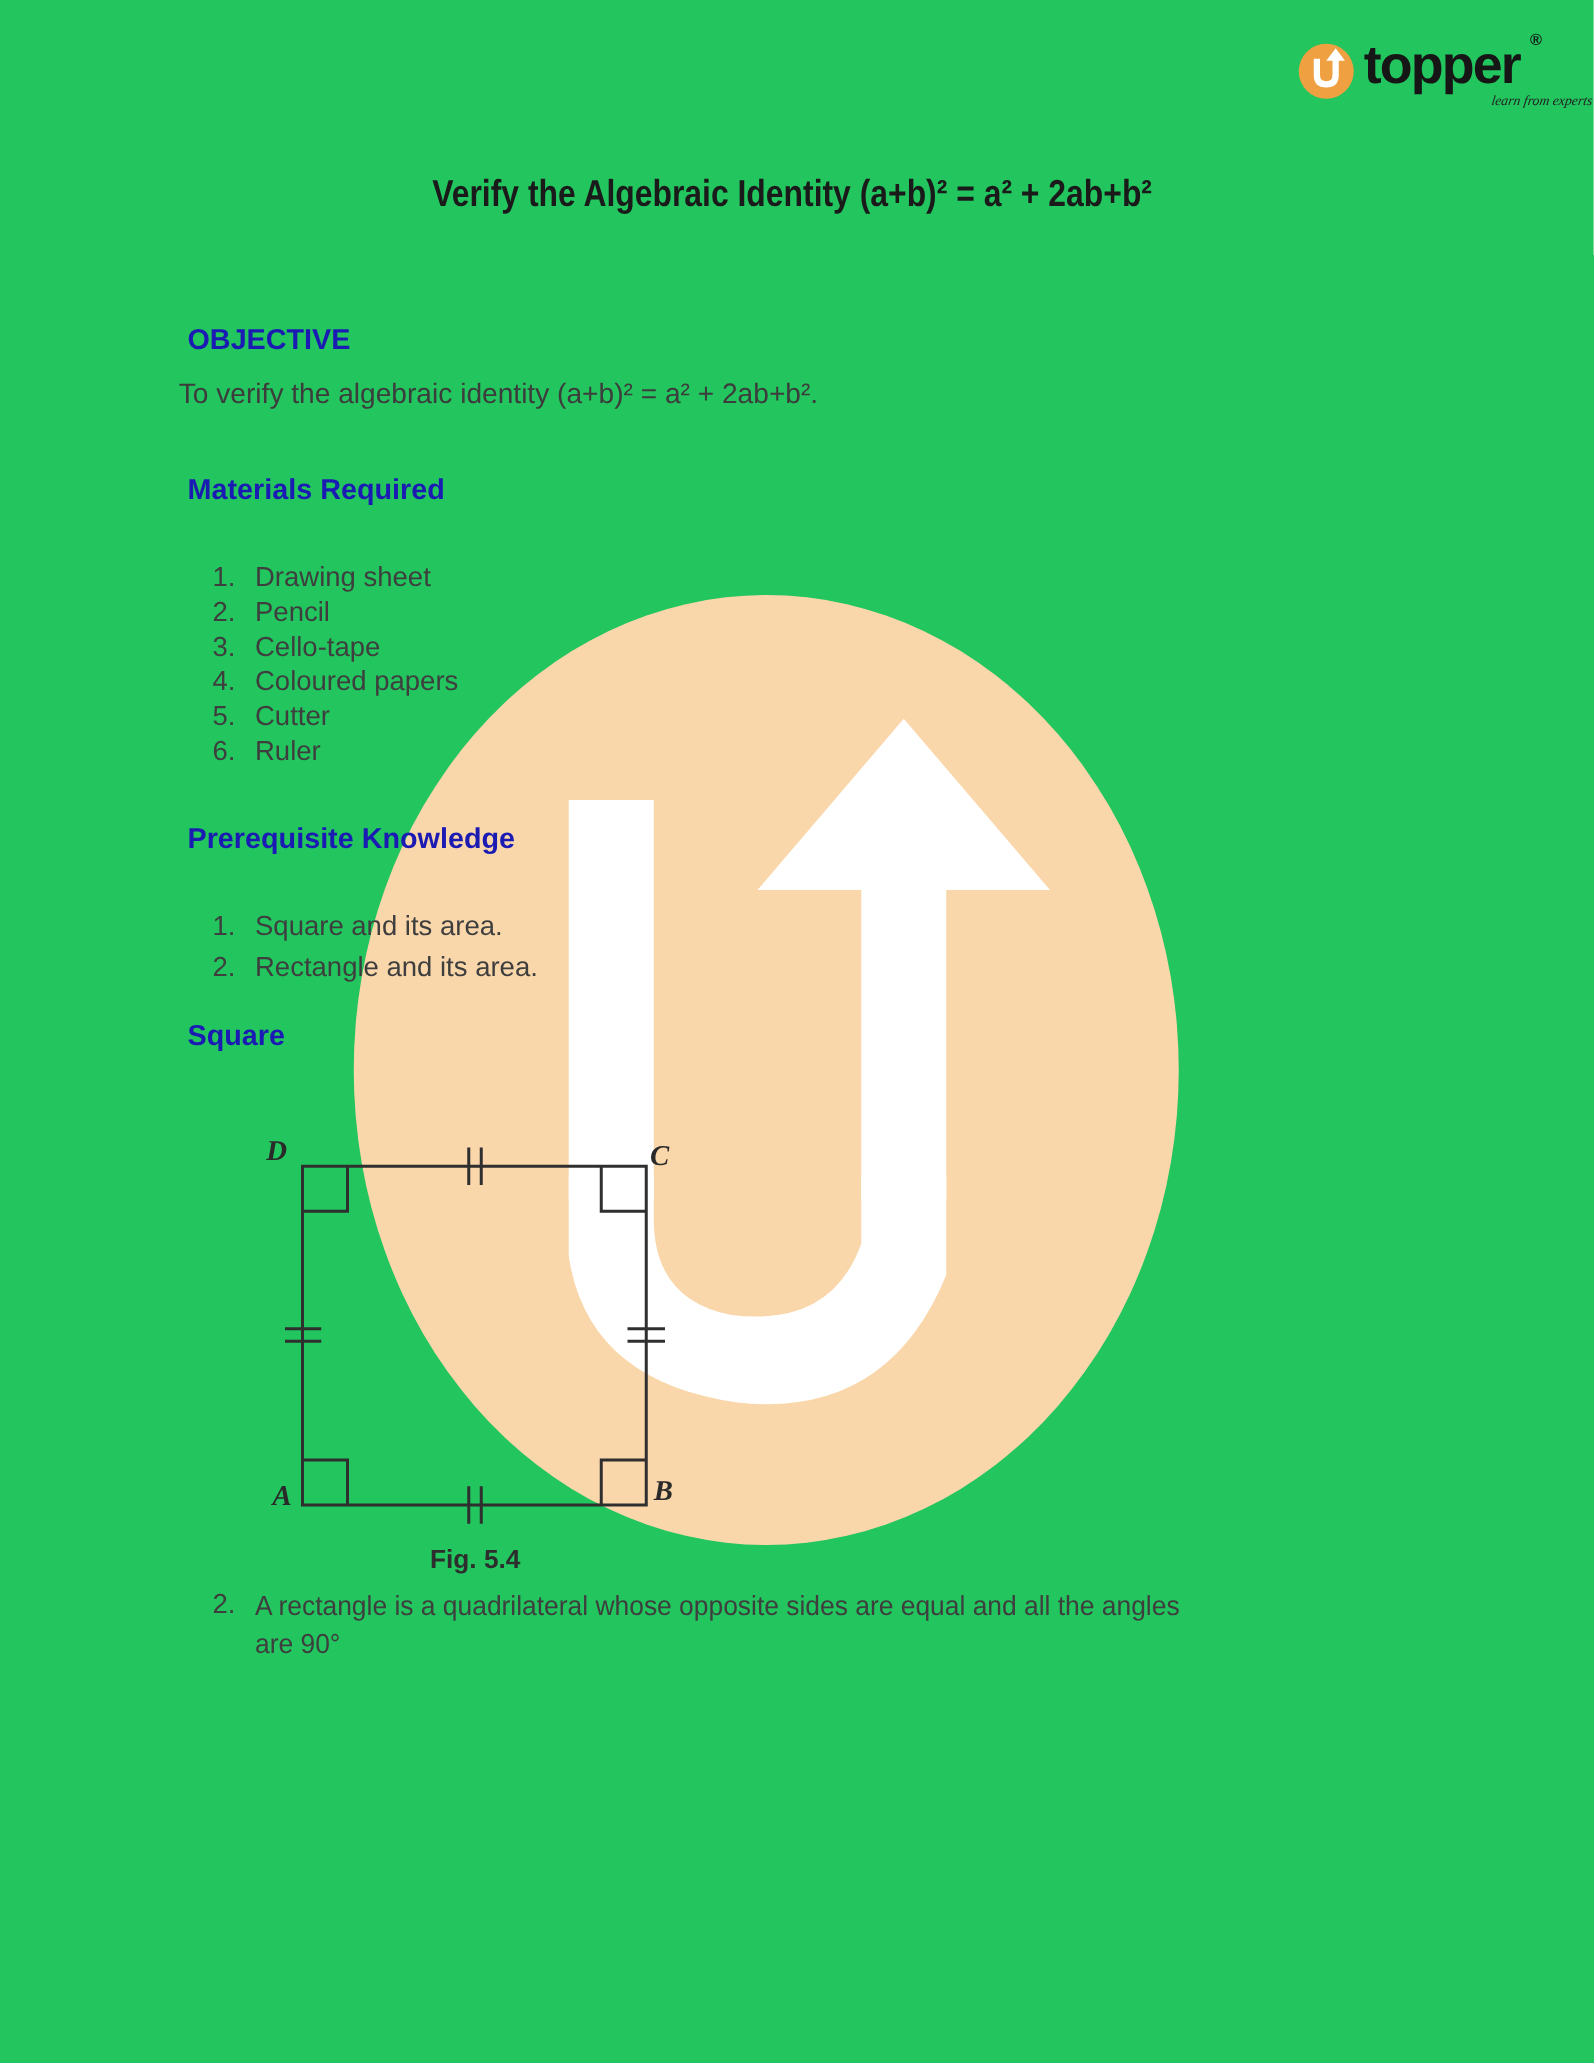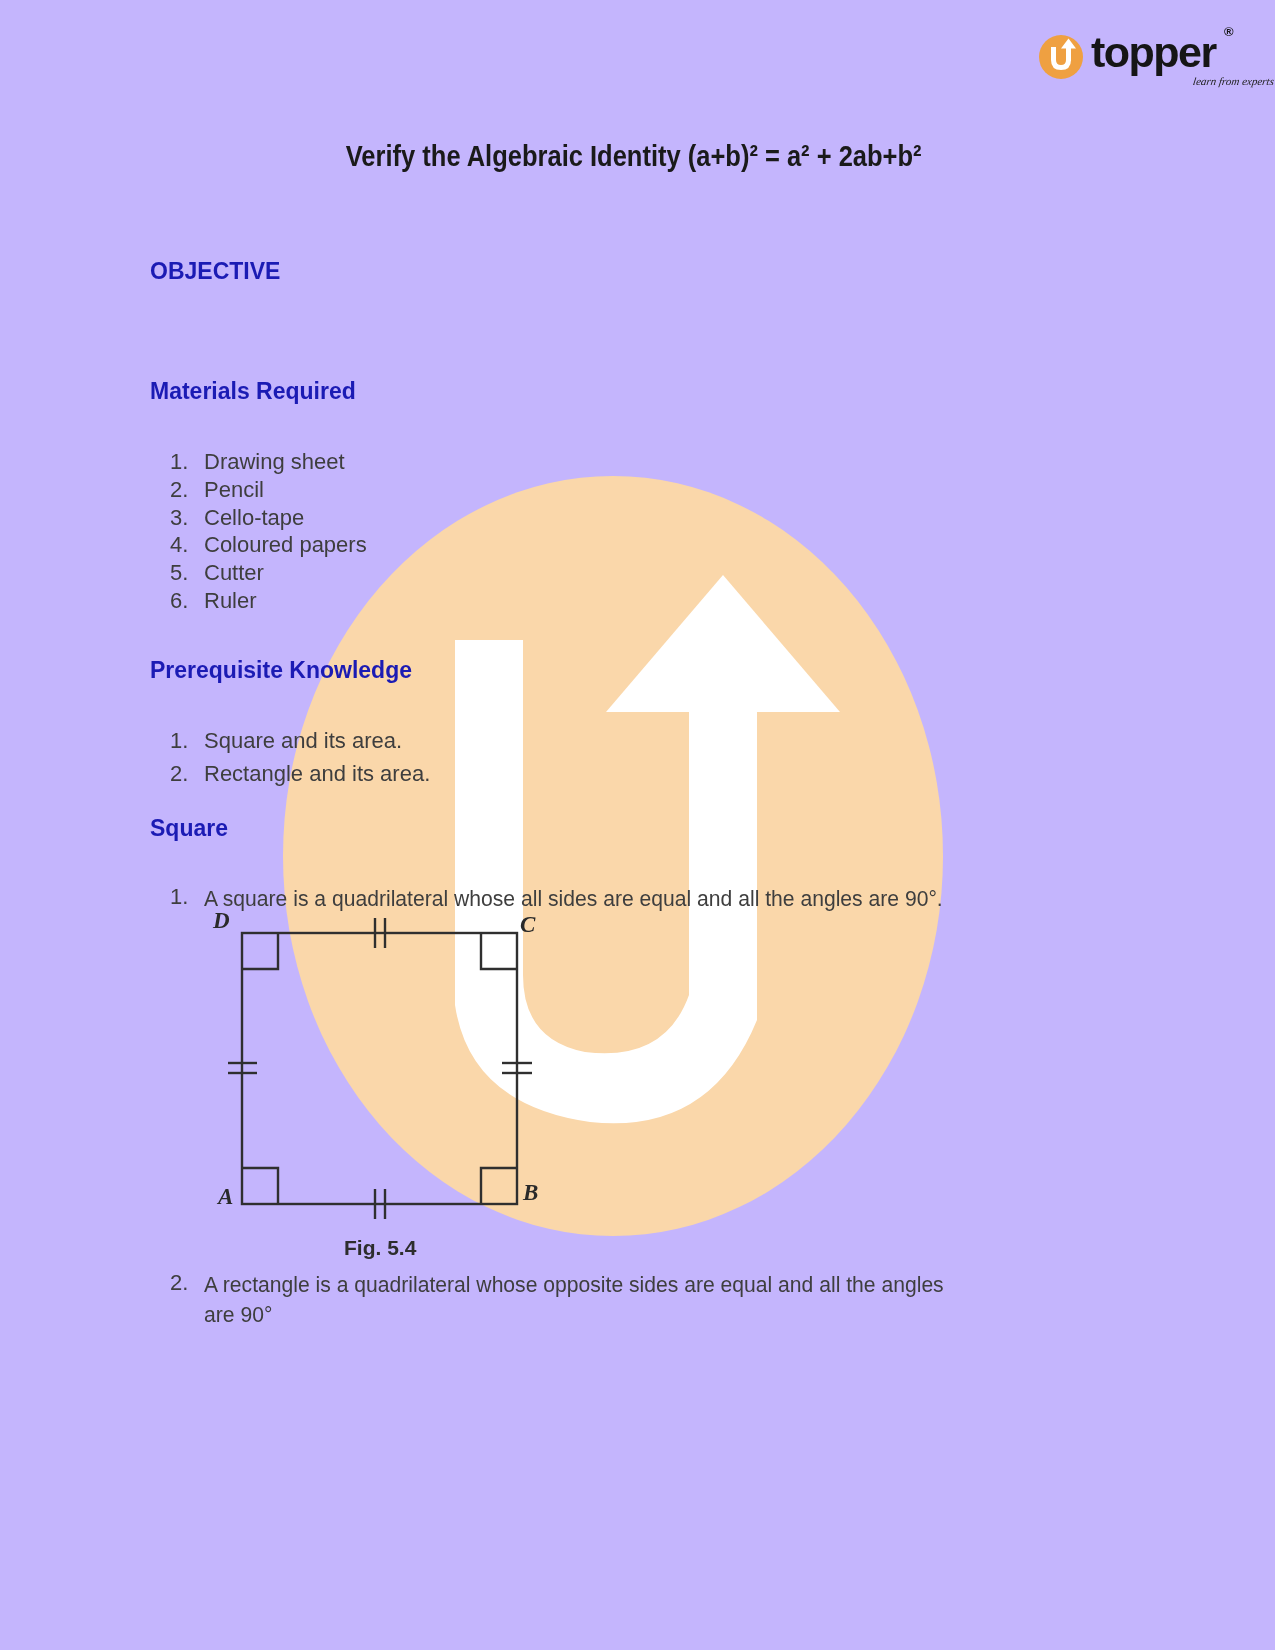--- a/index.html
+++ b/index.html
@@ -1,19 +1,19 @@
 <!DOCTYPE html>
 <html><head>
 <meta charset="utf-8">
 <style>
   html,body{margin:0;padding:0;background:#ffffff;}
   .page{
     position:relative;
     width:1275px;height:1650px;
-    background:#c4b5fd;
+    background:#22c55e;
     overflow:hidden;
     font-family:"Liberation Sans","DejaVu Sans",sans-serif;
     color:#3c3c3c;
   }
   .watermark{position:absolute;left:0;top:0;z-index:0;pointer-events:none;}
   .content{position:absolute;left:0;top:0;width:100%;height:100%;z-index:1;}
 
   
   .logo{position:absolute;left:1038px;top:26px;width:215px;height:75px;}
   .logo-badge{position:absolute;left:0;top:8px;width:46px;height:46px;}
@@ -86,20 +86,21 @@
         </svg>
       </span>
       <span class="logo-brand">topper</span>
       <span class="logo-reg">®</span>
       <span class="logo-tagline">learn from experts</span>
     </div>
 
     <div class="doc-title">Verify the Algebraic Identity (a+b)² = a² + 2ab+b²</div>
 
     <div class="h-blue h-objective">OBJECTIVE</div>
+    <div class="obj-text">To verify the algebraic identity (a+b)² = a² + 2ab+b².</div>
 
     <div class="h-blue h-materials">Materials Required</div>
 
     <div class="list-row" style="top:449px">
       <span class="num">1.</span><span>Drawing sheet</span>
     </div>
     <div class="list-row" style="top:477px">
       <span class="num">2.</span><span>Pencil</span>
     </div>
     <div class="list-row" style="top:505px">
@@ -119,23 +120,20 @@
 
     <div class="list-row" style="top:728px">
       <span class="num">1.</span><span>Square and its area.</span>
     </div>
     <div class="list-row" style="top:761px">
       <span class="num">2.</span><span>Rectangle and its area.</span>
     </div>
 
     <div class="h-blue h-theory">Square</div>
 
-    <div class="theory-row" style="top:884px">
-      <span class="num">1.</span><span class="theory-lines"><span>A square is a quadrilateral whose all sides are equal and all the angles are 90°.</span></span>
-    </div>
 
     <svg class="fig-svg" width="330" height="330" viewBox="0 0 330 330">
       <g fill="none" stroke="#2f2f2f" stroke-width="2.4">
         <rect x="14" y="30" width="275" height="271"></rect>
 
         <polyline points="14,66 50,66 50,30"></polyline>
         <polyline points="289,66 253,66 253,30"></polyline>
         <polyline points="14,265 50,265 50,301"></polyline>
         <polyline points="289,265 253,265 253,301"></polyline>
 

